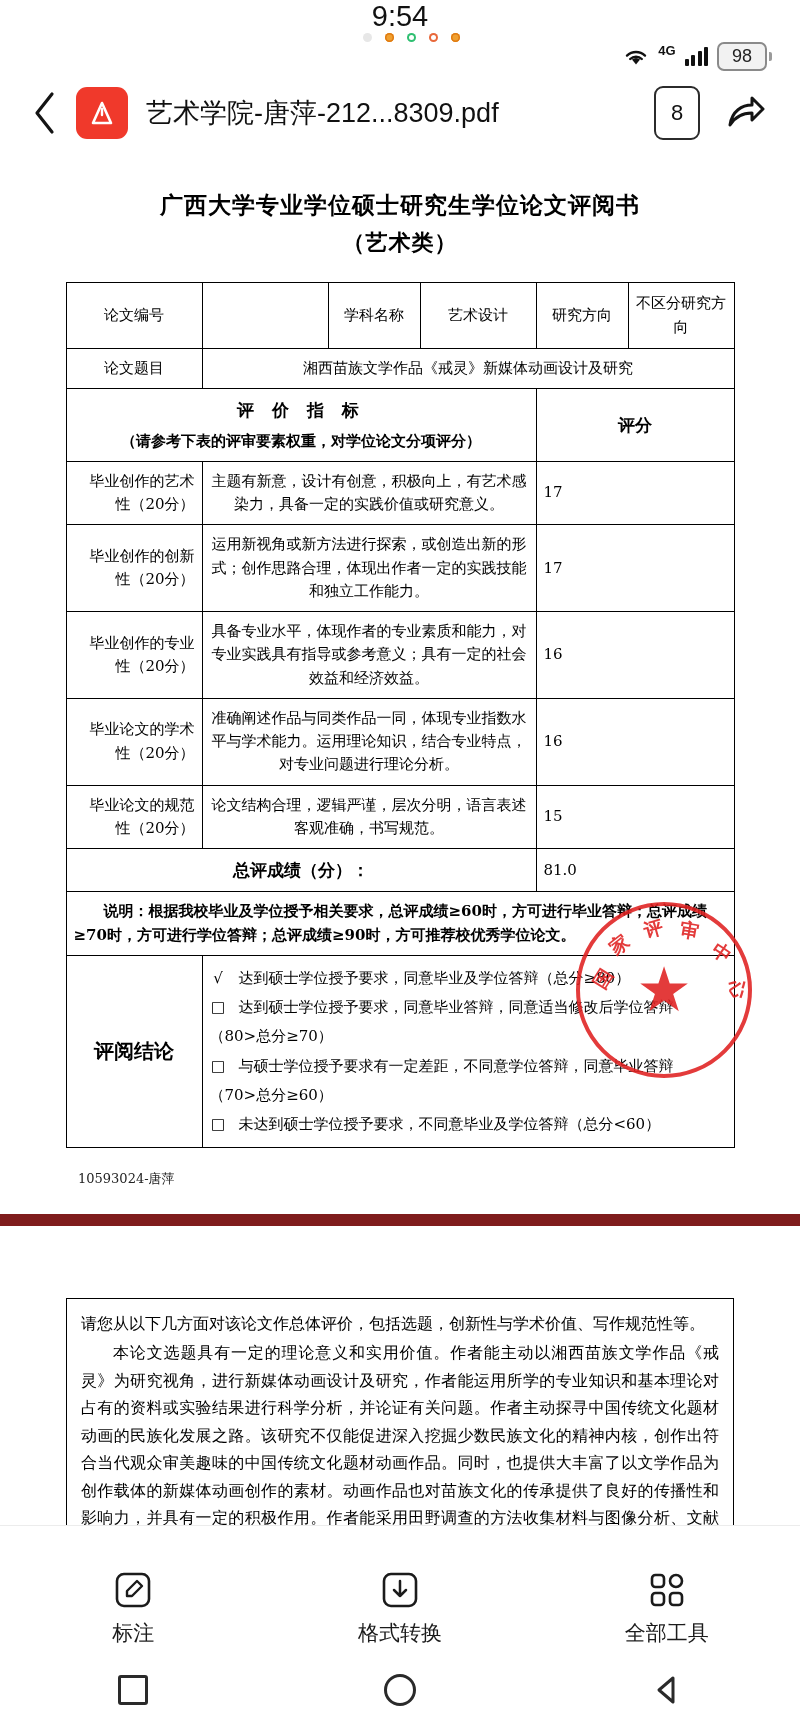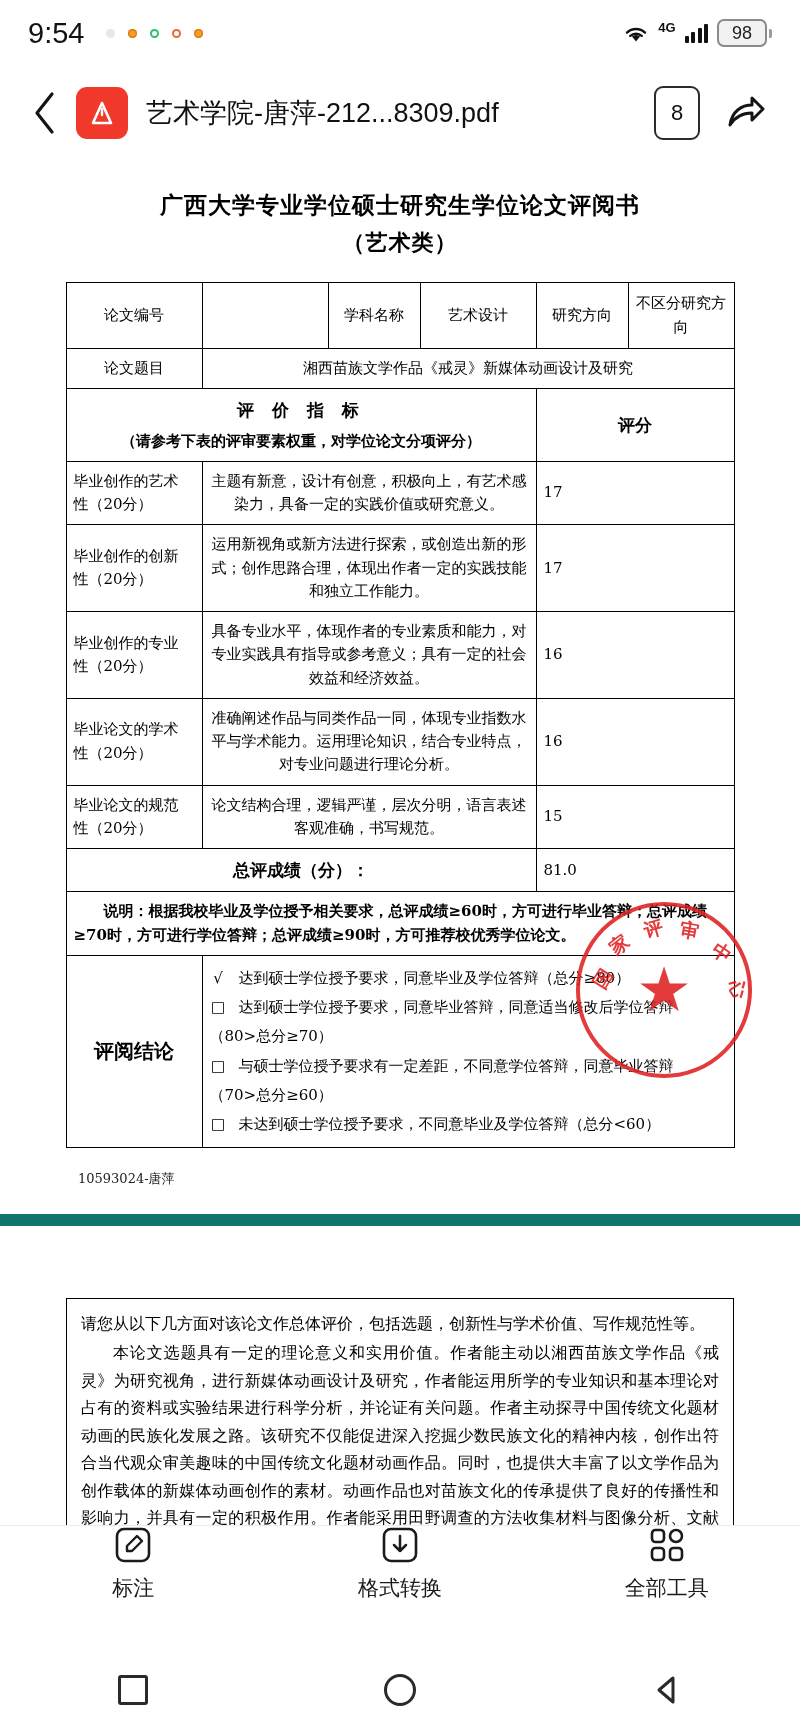--- a/index.html
+++ b/index.html
@@ -7,21 +7,21 @@
     width: 800px; height: 1733px;
     background: #ffffff;
     font-family: "Liberation Sans", "DejaVu Sans", sans-serif;
     overflow: hidden;
   }
   .screen { position: relative; width: 800px; height: 1733px; background: #ffffff; }
 
   
   .statusbar {
     height: 66px; display: flex; align-items: center;
-    padding: 0 28px; background: #ffffff;
+    padding: 0 28px; background: #ffffff; flex-direction: column;
   }
   .clock { font-size: 29px; color: #111; letter-spacing: 0px; font-weight: 400; }
   .status-dots { display: flex; align-items: center; gap: 13px; margin-left: 22px; }
   .sdot { width: 9px; height: 9px; border-radius: 50%; }
   .sdot.grey { background: #e7e7e7; }
   .sdot.o1 { background: #f0a030; box-shadow: 0 0 0 1.5px #e07b12 inset; }
   .sdot.g  { background: #ffffff; box-shadow: 0 0 0 2px #2fbf71 inset; }
   .sdot.r  { background: #ffffff; box-shadow: 0 0 0 2px #e8683a inset; }
   .sdot.o2 { background: #f0a030; box-shadow: 0 0 0 1.5px #e07b12 inset; }
   .status-right { margin-left: auto; display: flex; align-items: center; gap: 9px; }
@@ -60,21 +60,21 @@
   .page-badge {
     width: 46px; height: 54px; border: 2px solid #2b2b2b; border-radius: 9px;
     display: flex; align-items: center; justify-content: center;
     font-size: 22px; color: #111; flex: 0 0 auto; cursor: pointer;
   }
   .share-btn { width: 56px; height: 56px; display: flex; align-items: center; justify-content: center; margin-left: 18px; cursor: pointer; }
 
   
   .docarea {
     position: absolute; top: 160px; left: 0; right: 0; bottom: 208px;
-    background: #0f766e; overflow: hidden;
+    background: #7f1d1d; overflow: hidden;
   }
   .page {
     background: #ffffff; width: 800px; position: relative;
     padding: 18px 0 0 0;
   }
   .page2 { margin-top: 12px; }
 
   .doc-title-main {
     text-align: center; font-family: "DejaVu Serif", "Liberation Serif", serif;
     font-size: 23px; font-weight: 700; color: #000; letter-spacing: 1px; margin-top: 12px;
@@ -89,21 +89,21 @@
     font-family: "DejaVu Serif", "Liberation Serif", serif;
     table-layout: fixed;
   }
   table.eval td {
     border: 1.6px solid #000; padding: 8px 7px; font-size: 15px; color: #000;
     vertical-align: middle; line-height: 1.55;
   }
   .c-center { text-align: center; }
   .b { font-weight: 700; }
   .r1 td { height: 66px; }
-  .criteria-name { text-align: left; font-size: 15px; line-height: 1.6; }
+  .criteria-name { text-align: right; font-size: 15px; line-height: 1.6; }
   .criteria-desc { text-align: center; font-size: 15px; line-height: 1.62; padding-left: 10px; }
   .score-cell { font-size: 15px; }
   .hdr-eval { text-align: center; padding: 11px 6px; }
   .hdr-eval .t1 { font-weight: 700; font-size: 17px; letter-spacing: 6px; }
   .hdr-eval .t2 { font-size: 15px; margin-top: 6px; font-weight: bold; }
   .note-cell { font-size: 15px; line-height: 1.72; font-weight: 700; padding: 9px 10px 9px 10px; text-align: justify; }
   .note-cell .indent { text-indent: 30px; display: block; }
   .concl-list { padding: 10px 6px 10px 14px; }
   .concl-item { display: flex; align-items: flex-start; gap: 12px; font-size: 15px; line-height: 1.95; }
   .cbox { font-size: 15px; width: 17px; flex: 0 0 auto; text-align: center; }
@@ -131,21 +131,21 @@
     padding: 12px 14px 10px 14px;
     font-family: "DejaVu Serif", "Liberation Serif", serif;
   }
   .p2-head { font-size: 16px; font-weight: 400; line-height: 1.6; }
   .p2-body { font-size: 16px; line-height: 1.72; text-align: justify; margin-top: 2px; }
   .p2-body .indent { text-indent: 32px; display: block; }
 
   
   .toolbar {
     position: absolute; left: 0; right: 0; bottom: 86px; height: 122px;
-    background: #ffffff; display: flex; align-items: flex-start; justify-content: space-around;
+    background: #ffffff; display: flex; align-items: flex-end; justify-content: space-around;
     border-top: 1px solid #ececec;
   }
   .tool { display: flex; flex-direction: column; align-items: center; gap: 10px; cursor: pointer; width: 150px; }
   .tool .lbl { font-size: 21px; color: #1b1b1b; }
 
   
   .navbar {
     position: absolute; left: 0; right: 0; bottom: 0; height: 86px;
     background: #ffffff; display: flex; align-items: center; justify-content: space-around;
   }

